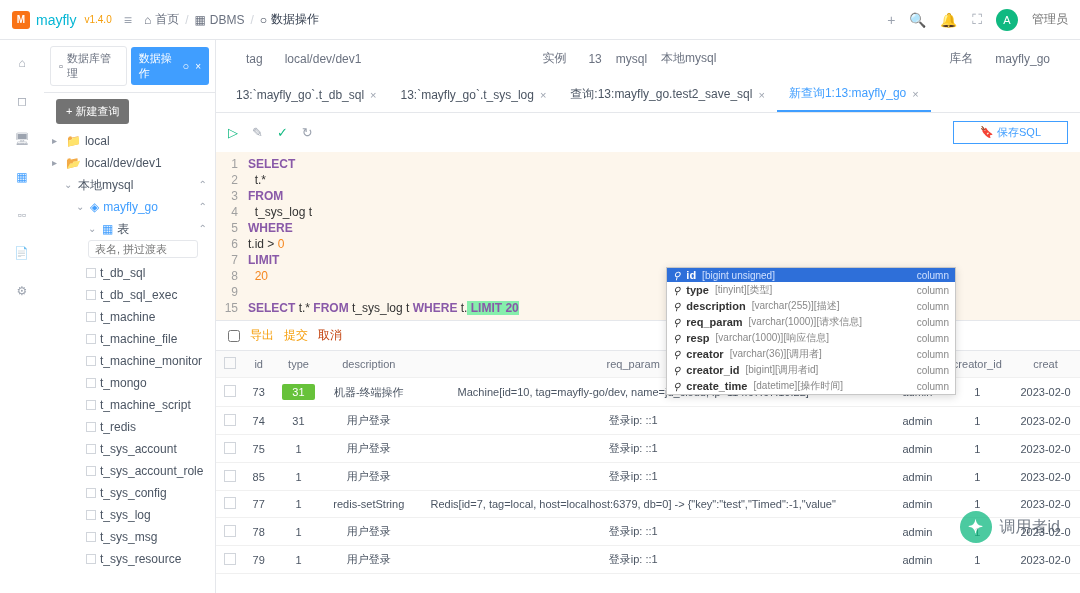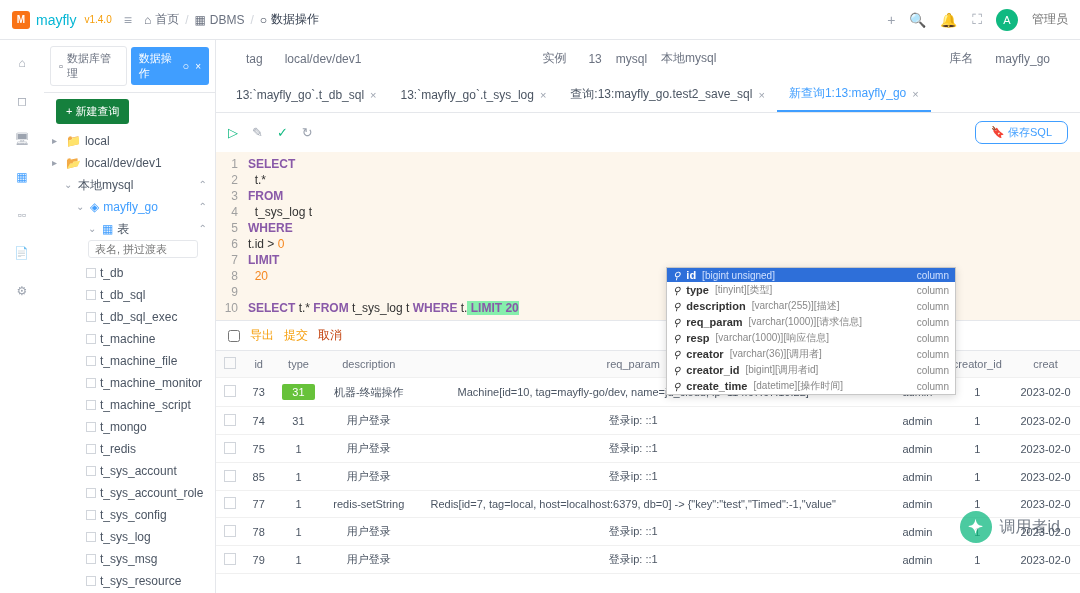--- a/index.html
+++ b/index.html
@@ -28,21 +28,21 @@
 
 .main { position: absolute; left: 44px; top: 40px; right: 0; bottom: 0; display: flex; }
 
 
 .sidebar { width: 172px; border-right: 1px solid #e5e7eb; display: flex; flex-direction: column; overflow: hidden; }
 .sidebar-tabs { display: flex; align-items: center; gap: 4px; padding: 6px; border-bottom: 1px solid #e5e7eb; }
 .st-btn { font-size: 11px; padding: 4px 8px; border-radius: 3px; cursor: pointer; display: flex; align-items: center; gap: 4px; }
 .st-btn.secondary { border: 1px solid #e5e7eb; color: #6b7280; }
 .st-btn.primary { background: #409eff; color: #fff; }
 .st-btn .close { font-size: 10px; margin-left: 2px; }
-.new-query { margin: 6px; background: #15803d; color: #fff; font-size: 11px; padding: 5px 10px; border-radius: 3px; cursor: pointer; display: inline-flex; align-items: center; gap: 4px; }
+.new-query { margin: 6px; background: #737373; color: #fff; font-size: 11px; padding: 5px 10px; border-radius: 3px; cursor: pointer; display: inline-flex; align-items: center; gap: 4px; }
 .tree { flex: 1; overflow-y: auto; padding: 0 4px 8px 4px; font-size: 12px; color: #4b5563; }
 .tree-row { display: flex; align-items: center; gap: 4px; padding: 2px 4px; white-space: nowrap; cursor: pointer; line-height: 18px; }
 .tree-row.l0 { padding-left: 4px; }
 .tree-row.l1 { padding-left: 16px; }
 .tree-row.l2 { padding-left: 28px; }
 .tree-row.l3 { padding-left: 40px; }
 .tree-row.l4 { padding-left: 38px; }
 .tree-filter { margin-left: 40px; margin-bottom: 4px; }
 .tree-filter input { width: 110px; border: 1px solid #e5e7eb; border-radius: 3px; padding: 2px 6px; font-size: 11px; color: #9ca3af; }
 .fold-icon { color: #9ca3af; font-size: 10px; width: 10px; }
@@ -60,21 +60,21 @@
 
 .editor-tabs { display: flex; align-items: center; border-bottom: 1px solid #e5e7eb; padding: 0 8px; }
 .ed-tab { padding: 8px 12px; font-size: 12px; color: #4b5563; cursor: pointer; display: flex; align-items: center; gap: 6px; }
 .ed-tab.active { color: #409eff; border-bottom: 2px solid #409eff; }
 .ed-tab .close { color: #9ca3af; font-size: 11px; }
 
 .toolbar { display: flex; align-items: center; padding: 8px 12px; gap: 14px; }
 .tb-icon { cursor: pointer; font-size: 13px; }
 .tb-icon.green { color: #10b981; }
 .tb-icon.gray { color: #9ca3af; }
-.save-sql { margin-left: auto; border: 1px solid #409eff; color: #409eff; padding: 3px 15px; border-radius: 7px; font-size: 11px; cursor: pointer; }
+.save-sql { margin-left: auto; border: 1px solid #409eff; color: #409eff; padding: 3px 26px; border-radius: 0; font-size: 11px; cursor: pointer; }
 
 .editor { background: #fdf6ec; font-family: Consolas, Monaco, monospace; font-size: 12px; position: relative; padding: 4px 0; }
 .ed-line { display: flex; line-height: 16px; }
 .ln { width: 32px; text-align: right; padding-right: 10px; color: #a0a0a0; user-select: none; }
 .code { color: #333; white-space: pre; }
 .kw { color: #8959a8; font-weight: bold; }
 .num { color: #f5871f; }
 
 .autocomplete { position: absolute; left: 450px; top: 115px; width: 290px; background: #fff; border: 1px solid #c8c8c8; box-shadow: 0 2px 8px rgba(0,0,0,0.15); font-family: Consolas, Monaco, monospace; font-size: 11px; z-index: 10; }
 .ac-row { display: flex; align-items: center; padding: 1px 6px; gap: 6px; }
@@ -173,49 +173,45 @@
       <div class="tree-row l3">
           <span class="fold-icon">⌄</span>
           <span style="color:#409eff">▦</span>
           <span>表</span>
           <span class="chev-right">⌃</span>
         </div>
       <div class="tree-filter"><input placeholder="表名, 拼过渡表" style=""></div>
       <div id="tables-container">
           <div class="tree-row l4">
             <span class="table-icon"></span>
-            <span>t_db</span>
-          </div>
-          <div class="tree-row l4">
-            <span class="table-icon"></span>
             <span>t_db_sql</span>
           </div>
           <div class="tree-row l4">
             <span class="table-icon"></span>
             <span>t_db_sql_exec</span>
           </div>
           <div class="tree-row l4">
             <span class="table-icon"></span>
             <span>t_machine</span>
           </div>
           <div class="tree-row l4">
             <span class="table-icon"></span>
             <span>t_machine_file</span>
           </div>
           <div class="tree-row l4">
             <span class="table-icon"></span>
             <span>t_machine_monitor</span>
           </div>
           <div class="tree-row l4">
             <span class="table-icon"></span>
+            <span>t_mongo</span>
+          </div>
+          <div class="tree-row l4">
+            <span class="table-icon"></span>
             <span>t_machine_script</span>
-          </div>
-          <div class="tree-row l4">
-            <span class="table-icon"></span>
-            <span>t_mongo</span>
           </div>
           <div class="tree-row l4">
             <span class="table-icon"></span>
             <span>t_redis</span>
           </div>
           <div class="tree-row l4">
             <span class="table-icon"></span>
             <span>t_sys_account</span>
           </div>
           <div class="tree-row l4">
@@ -320,21 +316,21 @@
         </div>
       <div class="ed-line">
           <span class="ln">8</span>
           <span class="code num">  20</span>
         </div>
       <div class="ed-line">
           <span class="ln">9</span>
           <span class="code"></span>
         </div>
       <div class="ed-line">
-          <span class="ln">10</span>
+          <span class="ln">15</span>
           <span class="code"><span class="kw">SELECT</span><span> t.* </span><span class="kw">FROM</span><span> t_sys_log t </span><span class="kw">WHERE</span><span> t.</span><span style="background:#86efac"><span class="kw"> LIMIT 20</span></span></span>
         </div>
 
       <div class="autocomplete" id="autocomplete">
           <div class="ac-row selected">
             <span class="ac-icon">⚲</span>
             <span class="ac-name">id</span> 
             <span class="ac-detail">[bigint unsigned]</span>
             <span class="ac-type">column</span>
           </div>

